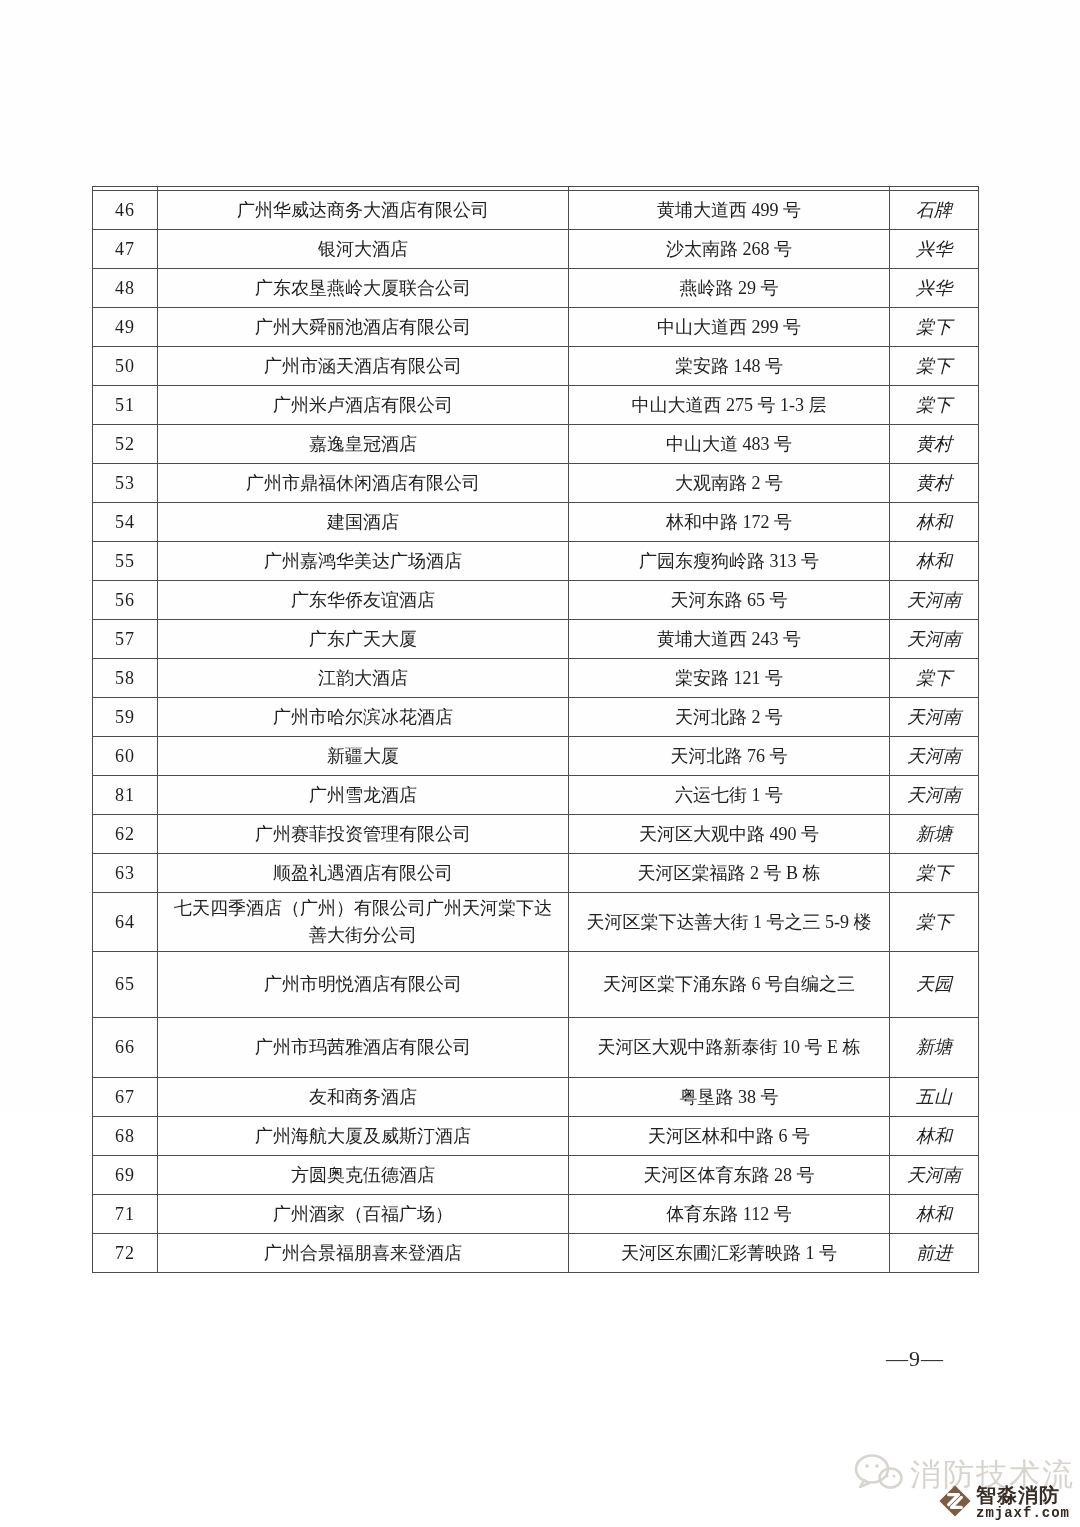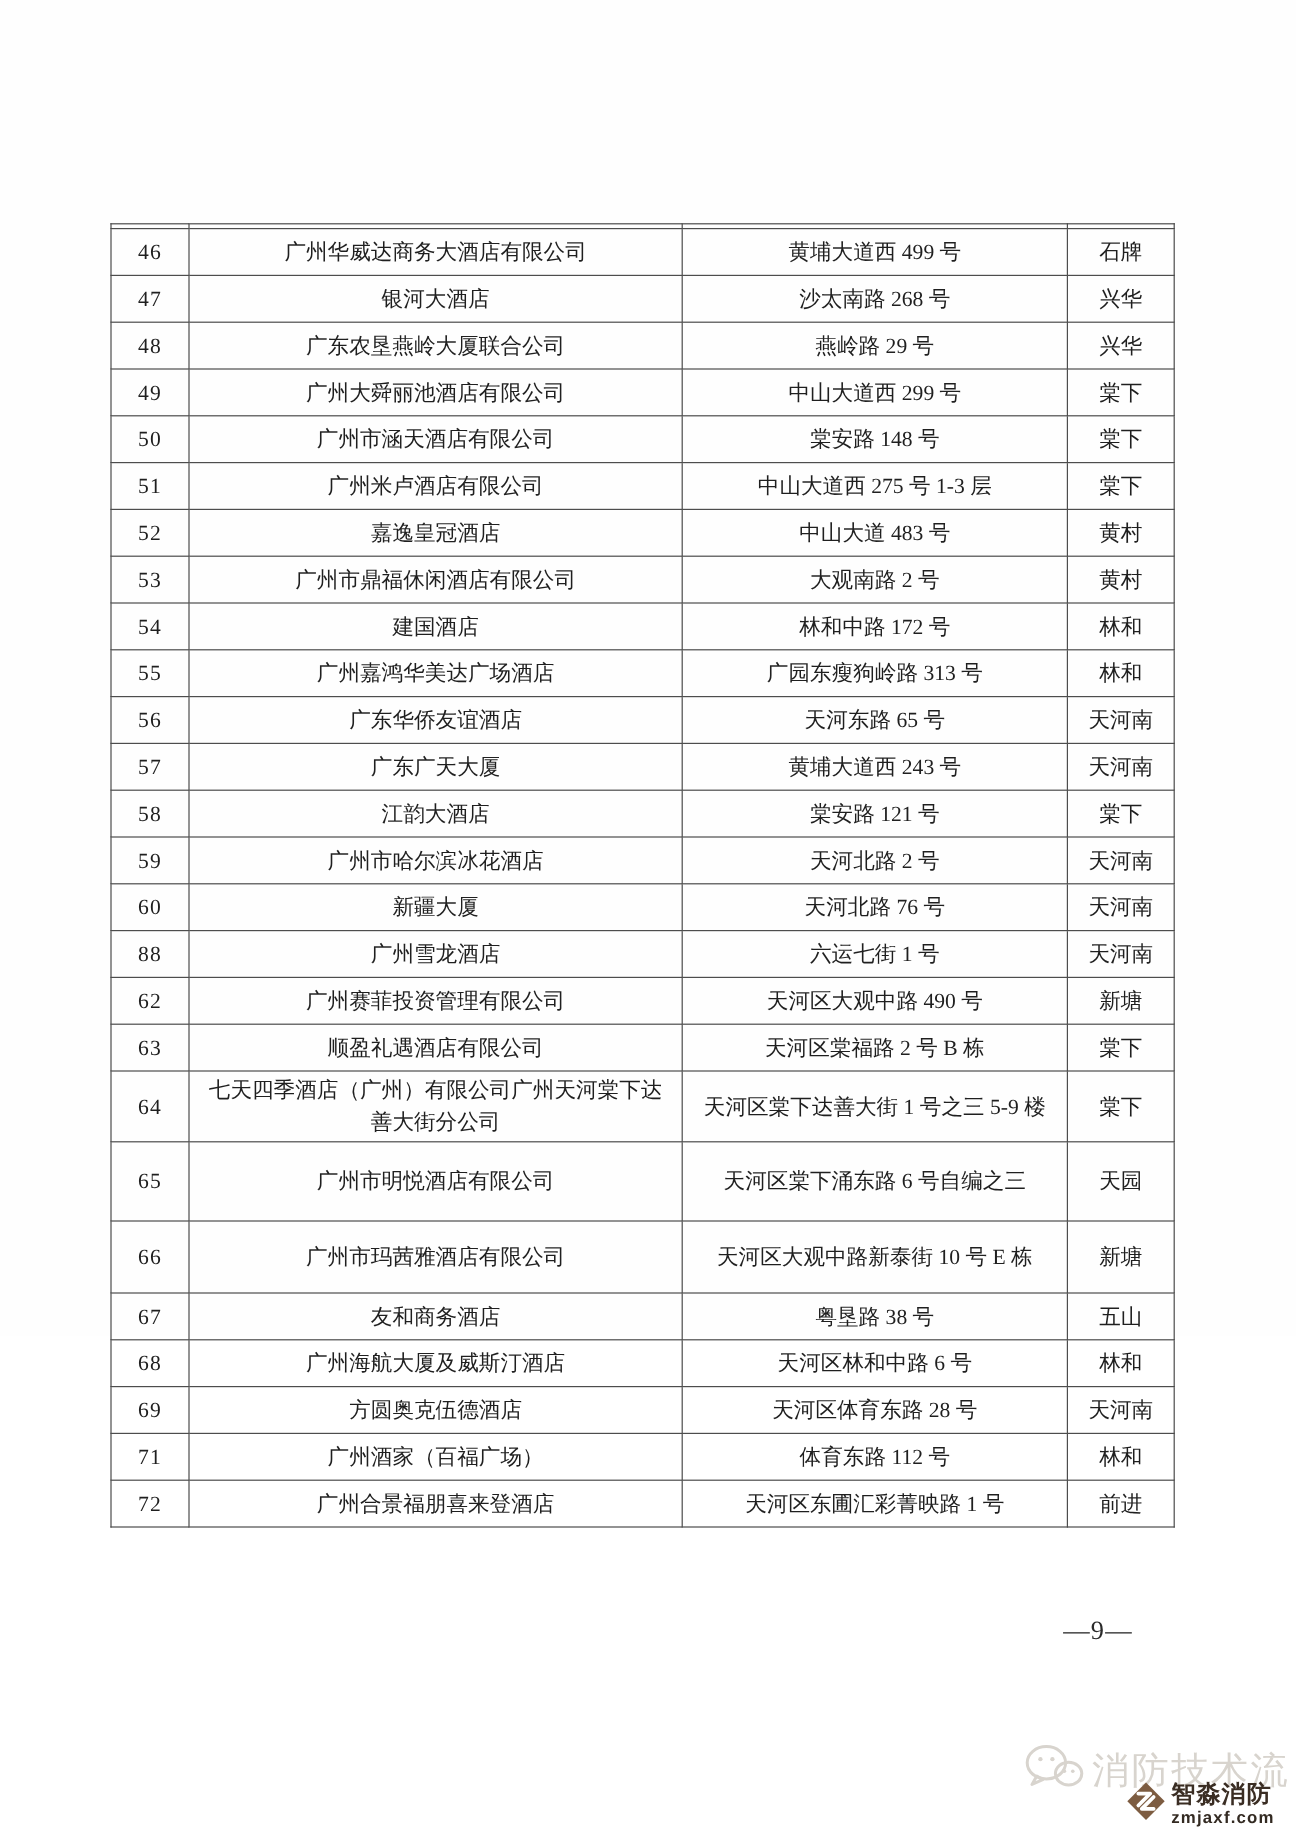--- a/index.html
+++ b/index.html
@@ -37,21 +37,21 @@
     height:4px;padding:0;border-bottom:1px solid #4d4d4d;
   }
   table.hotels tbody tr{height:39px;}
   
   table.hotels tbody tr:nth-child(19){height:57px;padding-left:30px;}
   table.hotels tbody tr:nth-child(20){height:66px;}
   table.hotels tbody tr:nth-child(21){height:60px;}
   td.c-no{font-size:18px;letter-spacing:1px;}
   td.c-name{padding:2px 8px;}
   td.c-addr{padding:2px 14px;}
-  td.c-dist{padding:2px 4px;}
+  td.c-dist{padding:2px 4px;font-style:italic;}
   
   .page-number{
     position:absolute;left:860px;top:1346px;width:110px;
     text-align:center;font-size:22px;color:#2a2a2a;letter-spacing:1px;
   }
   
   .wm-channel{
     position:absolute;left:852px;top:1452px;
     display:flex;align-items:center;gap:6px;
     color:#d8d4ce;
@@ -64,21 +64,21 @@
     position:absolute;left:938px;top:1484px;
     display:flex;align-items:center;gap:4px;
   }
   .wm-brand-texts{display:flex;flex-direction:column;line-height:1.05;}
   .wm-brand-name{
     font-size:20px;font-weight:bold;color:#3a2d23;letter-spacing:1px;
     font-family:"Liberation Sans","DejaVu Sans",sans-serif;
   }
   .wm-brand-url{
     font-size:14px;font-weight:bold;color:#332a22;letter-spacing:1px;
-    font-family:Liberation Sans, sans-serif;
+    font-family:Liberation Mono, monospace;
   }
 </style>
 </head>
 <body>
 
 <div class="page">
 
   <div class="tbl-wrap">
     <table class="hotels">
       <colgroup>
@@ -195,21 +195,21 @@
     </tr>
 
     <tr>
       <td class="c-no">60</td>
       <td class="c-name">新疆大厦</td>
       <td class="c-addr">天河北路 76 号</td>
       <td class="c-dist">天河南</td>
     </tr>
 
     <tr>
-      <td class="c-no">88</td>
+      <td class="c-no">81</td>
       <td class="c-name">广州雪龙酒店</td>
       <td class="c-addr">六运七街 1 号</td>
       <td class="c-dist">天河南</td>
     </tr>
 
     <tr>
       <td class="c-no">62</td>
       <td class="c-name">广州赛菲投资管理有限公司</td>
       <td class="c-addr">天河区大观中路 490 号</td>
       <td class="c-dist">新塘</td>

